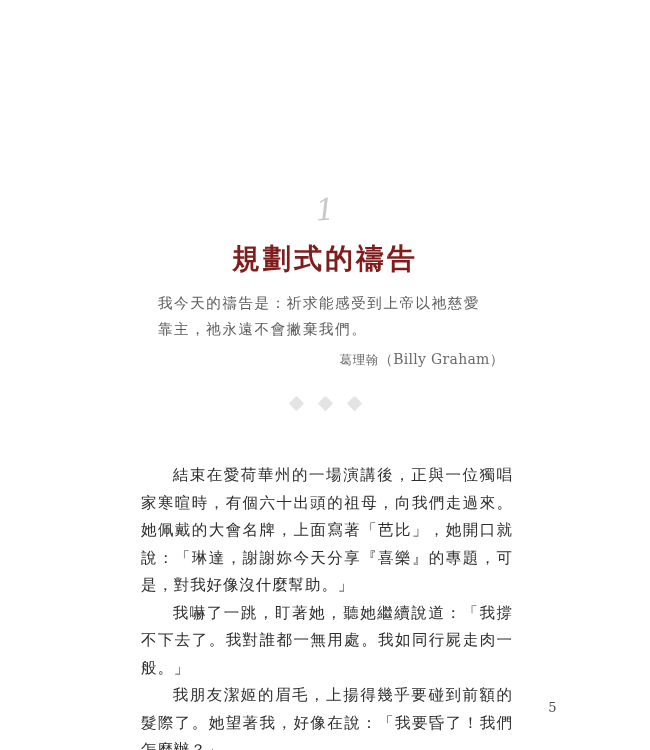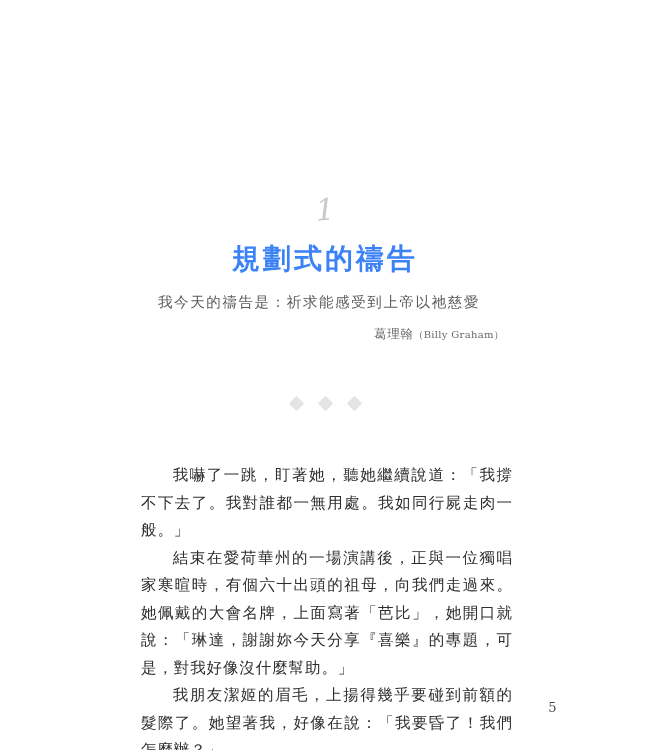--- a/index.html
+++ b/index.html
@@ -42,51 +42,51 @@
 
   
   .chapter-title {
     position: absolute;
     top: 240px;
     left: 0;
     width: 650px;
     text-align: center;
     font-size: 28px;
     font-weight: 700;
-    color: #3b82f6;
+    color: #7f1d1d;
     letter-spacing: 3px;
     font-family: "DejaVu Serif", "Liberation Serif", serif;
   }
 
   
   .epigraph {
     position: absolute;
     top: 291px;
     left: 158px;
     width: 348px;
   }
   .epigraph-line {
     font-size: 14.5px;
     line-height: 25.5px;
     color: #5b5b5b;
     letter-spacing: 1.6px;
     white-space: nowrap;
-    font-family: Liberation Mono, monospace;
+    font-family: Liberation Serif, serif;
   }
   .epigraph-attrib {
     margin-top: 9px;
     text-align: right;
     font-size: 12.5px;
     color: #6a6a6a;
     letter-spacing: 0.6px;
     white-space: nowrap;
     padding-right: 2px;
   }
   .epigraph-attrib .latin {
-    font-size: 10px;
+    font-size: 14px;
     letter-spacing: 0.3px;
   }
 
   
   .ornament {
     position: absolute;
     top: 398px;
     left: 0;
     width: 650px;
     display: flex;
@@ -138,32 +138,33 @@
 <body>
 
 <div class="page">
 
   <div class="chapter-number">1</div>
 
   <div class="chapter-title">規劃式的禱告</div>
 
   <div class="epigraph">
     <div class="epigraph-line">我今天的禱告是：祈求能感受到上帝以祂慈愛</div>
+    <div class="epigraph-line">靠主，祂永遠不會撇棄我們。</div>
     <div class="epigraph-attrib">
       <span>葛理翰</span><span class="latin">（Billy Graham）</span>
     </div>
   </div>
 
   <div class="ornament">
     <span class="diamond"></span>
     <span class="diamond"></span>
     <span class="diamond"></span>
   </div>
 
   <div class="body-text">
+    <p class="para"><span class="indent"></span><span>結束在愛荷華州的一場演講後，正與一位獨唱家寒暄時，有個六十出頭的祖母，向我們走過來。她佩戴的大會名牌，上面寫著「芭比」，她開口就說：「琳達，謝謝妳今天分享『喜樂』的專題，可是，對我好像沒什麼幫助。」</span></p>
     <p class="para"><span class="indent"></span><span>我嚇了一跳，盯著她，聽她繼續說道：「我撐不下去了。我對誰都一無用處。我如同行屍走肉一般。」</span></p>
-    <p class="para"><span class="indent"></span><span>結束在愛荷華州的一場演講後，正與一位獨唱家寒暄時，有個六十出頭的祖母，向我們走過來。她佩戴的大會名牌，上面寫著「芭比」，她開口就說：「琳達，謝謝妳今天分享『喜樂』的專題，可是，對我好像沒什麼幫助。」</span></p>
     <p class="para"><span class="indent"></span><span>我朋友潔姬的眉毛，上揚得幾乎要碰到前額的髮際了。她望著我，好像在說：「我要昏了！我們怎麼辦？」</span></p>
   </div>
 
   <div class="page-number">5</div>
 
 </div>
 
 </body></html>

